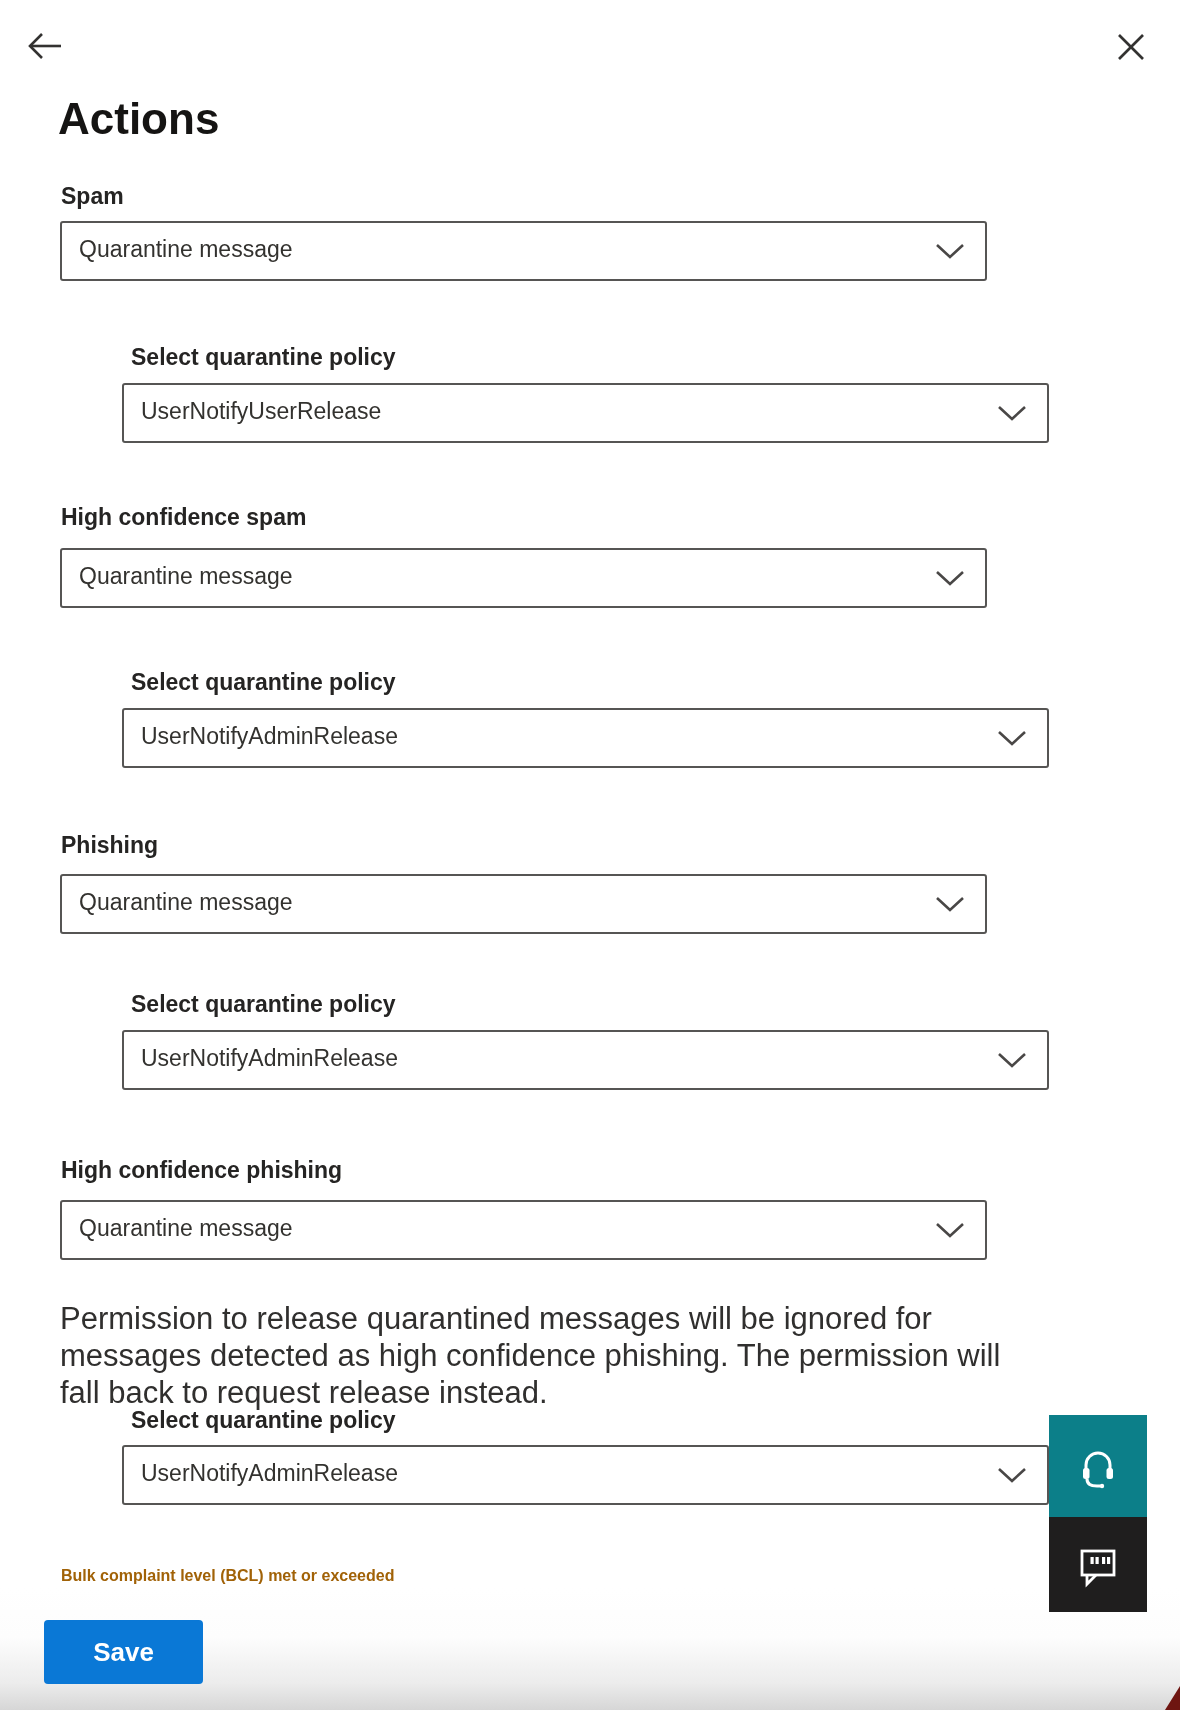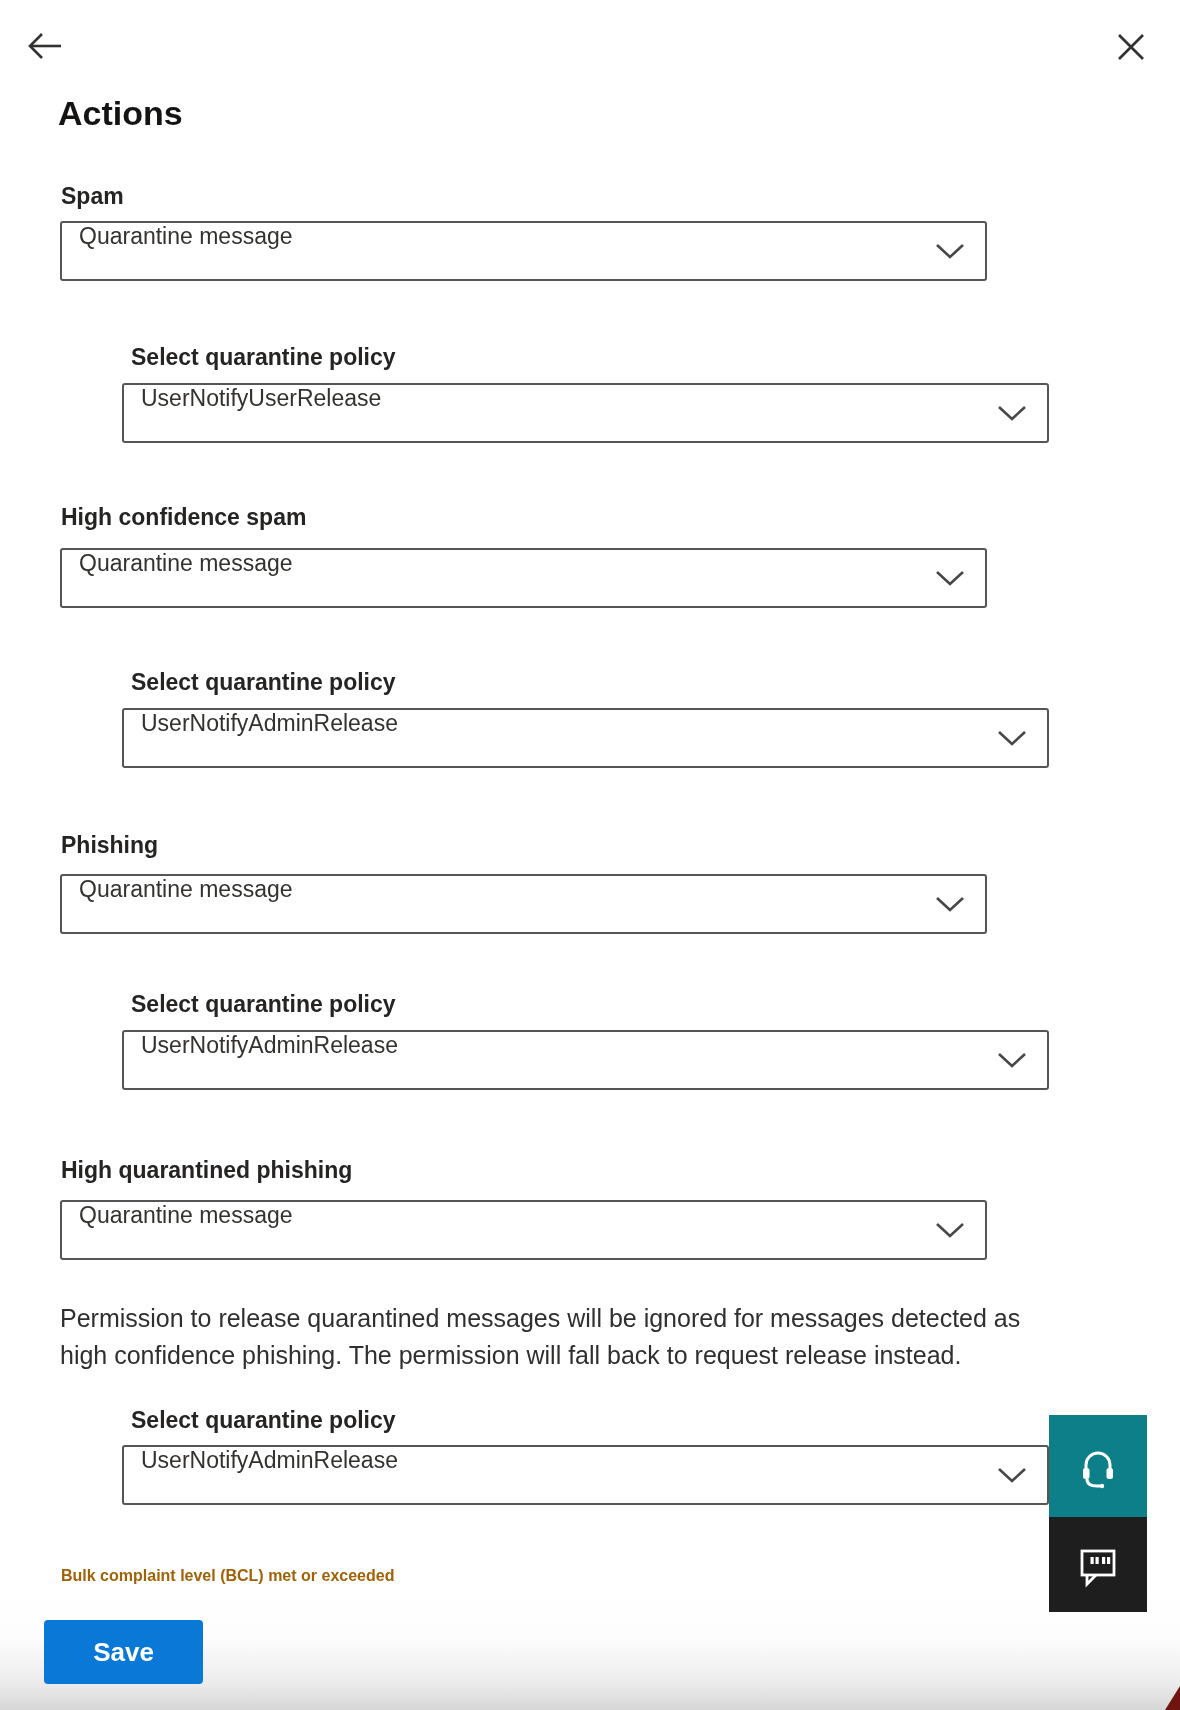--- a/index.html
+++ b/index.html
@@ -20,53 +20,53 @@
   #back-btn { left: 20px; top: 26px; width: 48px; height: 40px; }
   #close-btn { left: 1110px; top: 26px; width: 42px; height: 42px; }
 
   #content {
     position: absolute; left: 0; top: 0;
     width: 1180px; height: 1590px;
     overflow: hidden;
   }
   .page-title {
     position: absolute; left: 58px; top: 94px;
-    font-size: 34px; font-weight: 700; color: #151413;
+    font-size: 44px; font-weight: 700; color: #151413;
     letter-spacing: 0px;
   }
   .sec-label {
     position: absolute; left: 61px;
     font-size: 23px; font-weight: 600; color: #252423;
     line-height: 28px; white-space: nowrap;
   }
   .sec-label.indent { left: 131px; }
   .dd {
     position: absolute; left: 60px;
     width: 927px; height: 60px;
     background: #fff;
     border: 2px solid #565554;
     border-radius: 3px;
-    display: flex; 
+    display: flex; align-items: center;
     padding: 0 56px 4px 17px;
     cursor: pointer;
   }
   .dd.indent { left: 122px; }
   .dd-text {
     font-size: 23px; font-weight: 400; color: #33322f;
     white-space: nowrap; overflow: hidden;
   }
   .chevron {
     position: absolute; right: 20px; top: 50%;
     transform: translateY(-50%);
     width: 30px; height: 16px; display: flex;
   }
   .note {
     position: absolute; left: 60px; top: 1300px;
     width: 985px;
-    font-size: 25px; font-weight: 400; color: #302f2e;
+    font-size: 31px; font-weight: 400; color: #302f2e;
     line-height: 37px;
   }
   .truncated-label {
     position: absolute; left: 61px; top: 1560px;
     font-size: 16px; font-weight: 600; color: #a16207;
     line-height: 32px; white-space: nowrap;
   }
 
   #footer {
     position: absolute; left: 0; top: 1588px;
@@ -180,21 +180,21 @@
   <div class="sec-label indent" style="top:990px">Select quarantine policy</div>
   <div class="dd indent" style="top:1030px">
     <span class="dd-text">UserNotifyAdminRelease</span>
     <span class="chevron">
       <svg width="30" height="16" viewBox="0 0 30 16">
           <polyline points="2,2 15,14 28,2" fill="none" stroke="#494746" stroke-width="2.6"></polyline>
         </svg>
     </span>
   </div>
 
-  <div class="sec-label" style="top:1156px">High quarantined phishing</div>
+  <div class="sec-label" style="top:1156px">High confidence phishing</div>
   <div class="dd" style="top:1200px">
     <span class="dd-text">Quarantine message</span>
     <span class="chevron">
       <svg width="30" height="16" viewBox="0 0 30 16">
           <polyline points="2,2 15,14 28,2" fill="none" stroke="#494746" stroke-width="2.6"></polyline>
         </svg>
     </span>
   </div>
   <p class="note">Permission to release quarantined messages will be ignored for messages detected as high confidence phishing. The permission will fall back to request release instead.</p>
   <div class="sec-label indent" style="top:1406px">Select quarantine policy</div>

